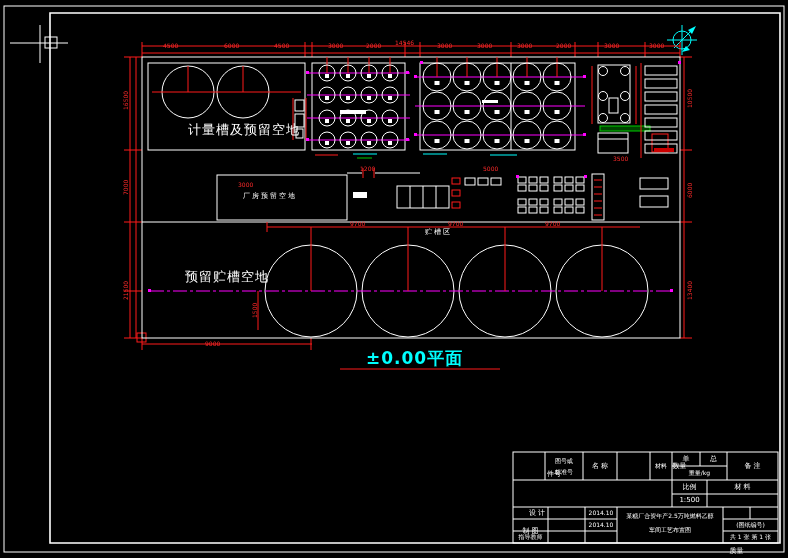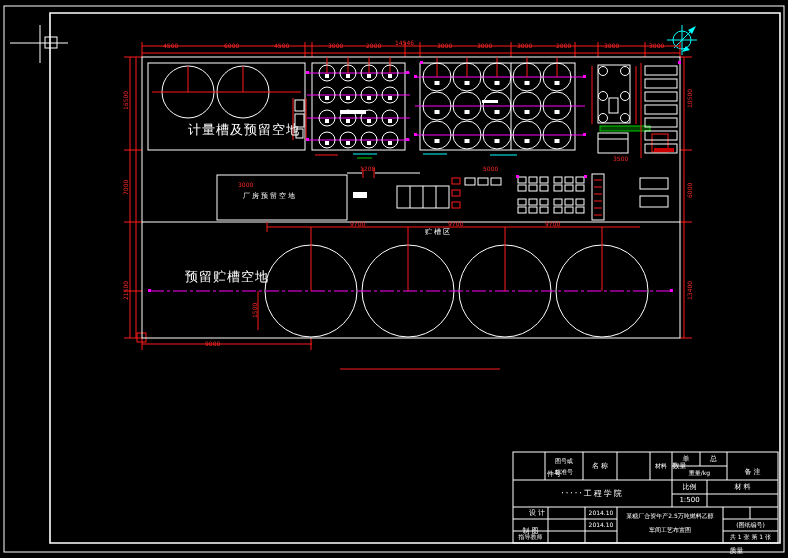--- a/index.html
+++ b/index.html
@@ -318,20 +318,21 @@
     <line x1="723" y1="519" x2="778" y2="519" class="w"></line>
     <line x1="723" y1="531" x2="778" y2="531" class="w"></line>
   </g>
 </svg>
 
 <div class="txt lbl8" style="left:188px;top:123px;">计量槽及预留空地</div>
 <div class="txt lbl7" style="left:243px;top:193px;">厂房预留空地</div>
 <div class="txt lbl7" style="left:425px;top:229px;">贮槽区</div>
 <div class="txt lbl8" style="left:185px;top:270px;">预留贮槽空地</div>
 
+<div class="plan-title">±0.00平面</div>
 
 <div id="dim-layer">
       <span class="dim" style="left: 163px; top: 43px;">4500</span>
       <span class="dim" style="left: 224px; top: 43px;">6000</span>
       <span class="dim" style="left: 274px; top: 43px;">4500</span>
       <span class="dim" style="left: 328px; top: 43px;">3000</span>
       <span class="dim" style="left: 366px; top: 43px;">2000</span>
       <span class="dim" style="left: 395px; top: 40px;">14546</span>
       <span class="dim" style="left: 437px; top: 43px;">3000</span>
       <span class="dim" style="left: 477px; top: 43px;">3000</span>
@@ -358,23 +359,22 @@
 
 <div class="tb tb7" style="left:538px;top:452px;width:32px;height:44px;">件号</div>
 <div class="tb tb6" style="left:545px;top:455px;width:38px;height:11px;">图号或</div>
 <div class="tb tb6" style="left:545px;top:466px;width:38px;height:11px;">标准号</div>
 <div class="tb tb7" style="left:583px;top:452px;width:34px;height:28px;">名 称</div>
 <div class="tb tb7" style="left:617px;top:452px;width:33px;height:28px;padding-left:46px;">数量</div>
 <div class="tb tb6" style="left:650px;top:452px;width:22px;height:28px;">材料</div>
 <div class="tb tb7" style="left:672px;top:452px;width:28px;height:14px;">单</div>
 <div class="tb tb7" style="left:700px;top:452px;width:27px;height:14px;">总</div>
 <div class="tb tb6" style="left:672px;top:466px;width:55px;height:14px;">重量/kg</div>
-<div class="tb tb7" style="left:727px;top:452px;width:51px;height:40px;border-radius:14px;">备 注</div>
-
-<div class="tb tb8" style="left:513px;top:480px;width:159px;height:27px;">·····工程学院</div>
+<div class="tb tb7" style="left:727px;top:452px;width:51px;height:28px;border-radius:14px;">备 注</div>
+
 <div class="tb tb7" style="left:672px;top:480px;width:35px;height:14px;">比例</div>
 <div class="tb tb7" style="left:707px;top:480px;width:71px;height:14px;">材 料</div>
 <div class="tb tb7" style="left:672px;top:494px;width:35px;height:13px;">1:500</div>
 
 <div class="tb tb7" style="left:513px;top:507px;width:48px;height:12px;">设 计</div>
 <div class="tb tb6" style="left:585px;top:507px;width:32px;height:12px;">2014.10</div>
 <div class="tb tb7" style="left:513px;top:519px;width:35px;height:24px;">制 图</div>
 <div class="tb tb6" style="left:585px;top:519px;width:32px;height:12px;">2014.10</div>
 <div class="tb tb6" style="left:513px;top:531px;width:35px;height:12px;">指导教师</div>
 

